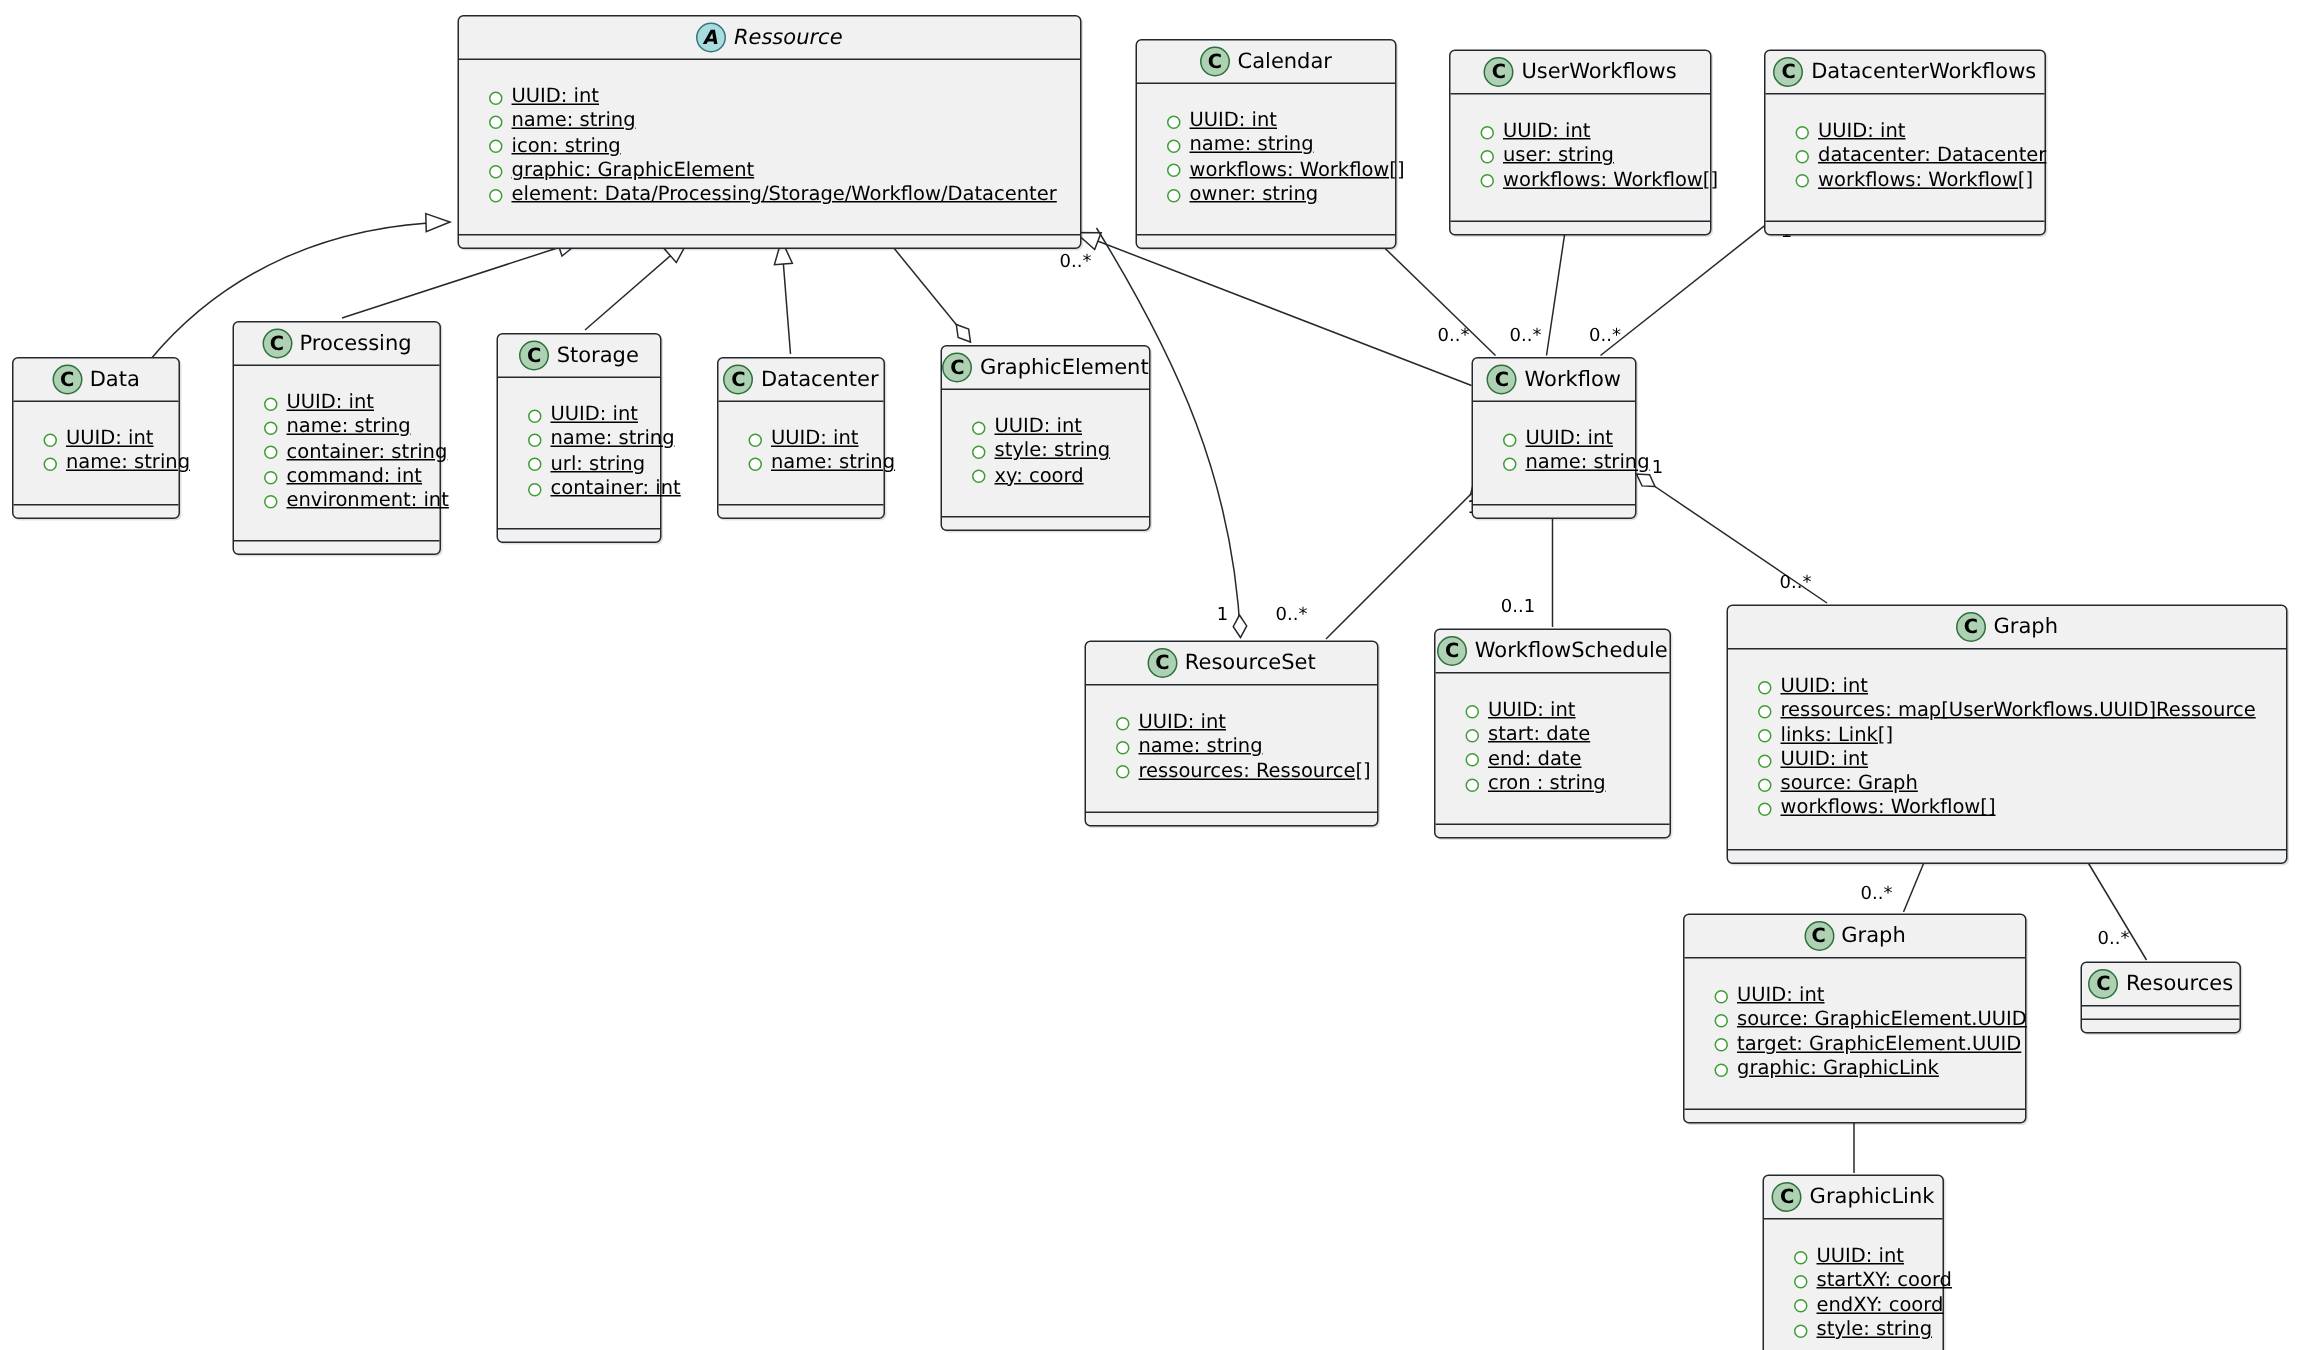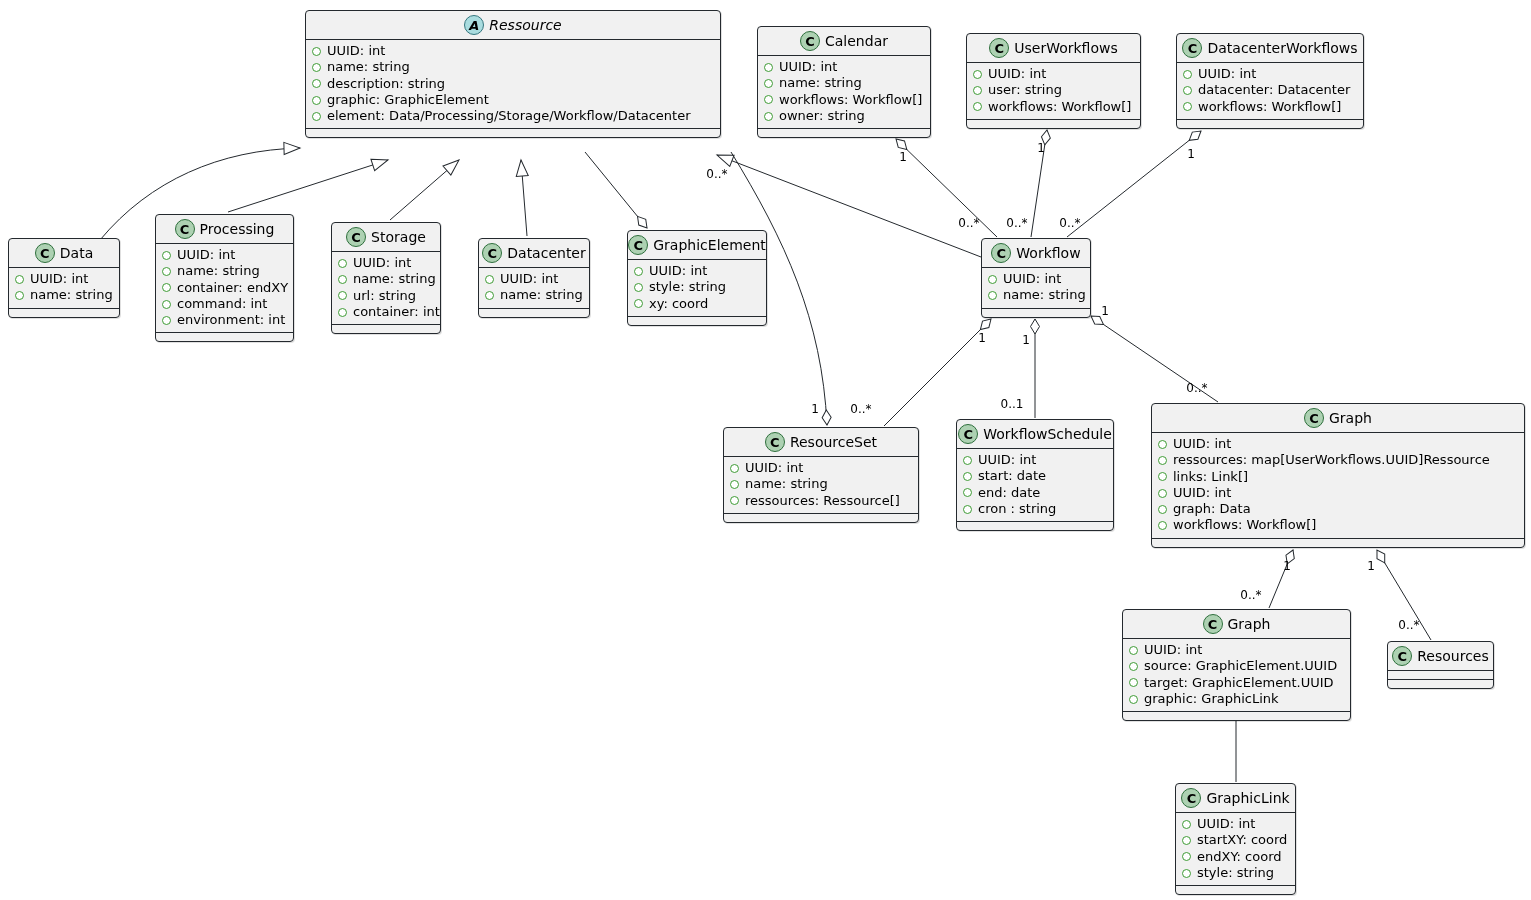--- a/index.html
+++ b/index.html
@@ -5,21 +5,21 @@
   html,body{margin:0;padding:0;background:#ffffff;font-family:"DejaVu Sans","Liberation Sans",sans-serif;}
   #canvas{position:relative;width:1531px;height:900px;background:#ffffff;overflow:hidden;}
   #edges{position:absolute;left:0;top:0;}
   .uml-class{position:absolute;background:#F1F1F1;border:1px solid #24292e;border-radius:4px;box-sizing:border-box;box-shadow:1px 1px 0 rgba(0,0,0,0.12);}
   .uml-header{height:28px;display:flex;align-items:center;justify-content:center;gap:5px;border-bottom:1px solid #24292e;padding:0 7px;white-space:nowrap;}
   .cicon{width:20px;height:20px;border-radius:50%;display:flex;align-items:center;justify-content:center;font-weight:bold;font-size:13px;flex:0 0 auto;box-sizing:border-box;color:#000;}
   .cicon.class{background:#ADD1B2;border:1px solid #2e6f3c;}
   .cicon.abstract{background:#A9DCDF;border:1px solid #34767e;font-style:italic;}
   .cname{font-size:14px;color:#000;}
   .kind-abstract .cname{font-style:italic;}
-  .attrs{margin:0;padding:3px 8px 4px 6px;list-style:none;}
+  .attrs{margin:14px;padding:3px 8px 4px 6px;list-style:none;text-decoration:underline;}
   .attrs li{font-size:13px;line-height:16.3px;color:#000;display:flex;align-items:center;gap:6px;white-space:nowrap;}
   .bullet{width:7px;height:7px;border-radius:50%;border:1px solid #3F9C35;background:#fff;flex:0 0 auto;}
   .empty-attrs{height:8px;}
   .bottom{border-top:1px solid #24292e;height:8px;}
   .mult{font-size:12px;fill:#000;font-family:"DejaVu Sans","Liberation Sans",sans-serif;}
 </style>
 </head>
 <body>
 
 <div id="canvas">
@@ -78,21 +78,21 @@
         <li>
           <span class="bullet"></span>
           <span>UUID: int</span>
         </li>
         <li>
           <span class="bullet"></span>
           <span>name: string</span>
         </li>
         <li>
           <span class="bullet"></span>
-          <span>description: string</span>
+          <span>icon: string</span>
         </li>
         <li>
           <span class="bullet"></span>
           <span>graphic: GraphicElement</span>
         </li>
         <li>
           <span class="bullet"></span>
           <span>element: Data/Processing/Storage/Workflow/Datacenter</span>
         </li>
       </ul>
@@ -191,21 +191,21 @@
         <li>
           <span class="bullet"></span>
           <span>UUID: int</span>
         </li>
         <li>
           <span class="bullet"></span>
           <span>name: string</span>
         </li>
         <li>
           <span class="bullet"></span>
-          <span>container: endXY</span>
+          <span>container: string</span>
         </li>
         <li>
           <span class="bullet"></span>
           <span>command: int</span>
         </li>
         <li>
           <span class="bullet"></span>
           <span>environment: int</span>
         </li>
       </ul>
@@ -354,21 +354,21 @@
         <li>
           <span class="bullet"></span>
           <span>links: Link[]</span>
         </li>
         <li>
           <span class="bullet"></span>
           <span>UUID: int</span>
         </li>
         <li>
           <span class="bullet"></span>
-          <span>graph: Data</span>
+          <span>source: Graph</span>
         </li>
         <li>
           <span class="bullet"></span>
           <span>workflows: Workflow[]</span>
         </li>
       </ul>
       <div class="bottom"></div>
     </div>
     <div class="uml-class kind-class" style="left: 1122px; top: 609px; width: 229px;">
       <div class="uml-header">

